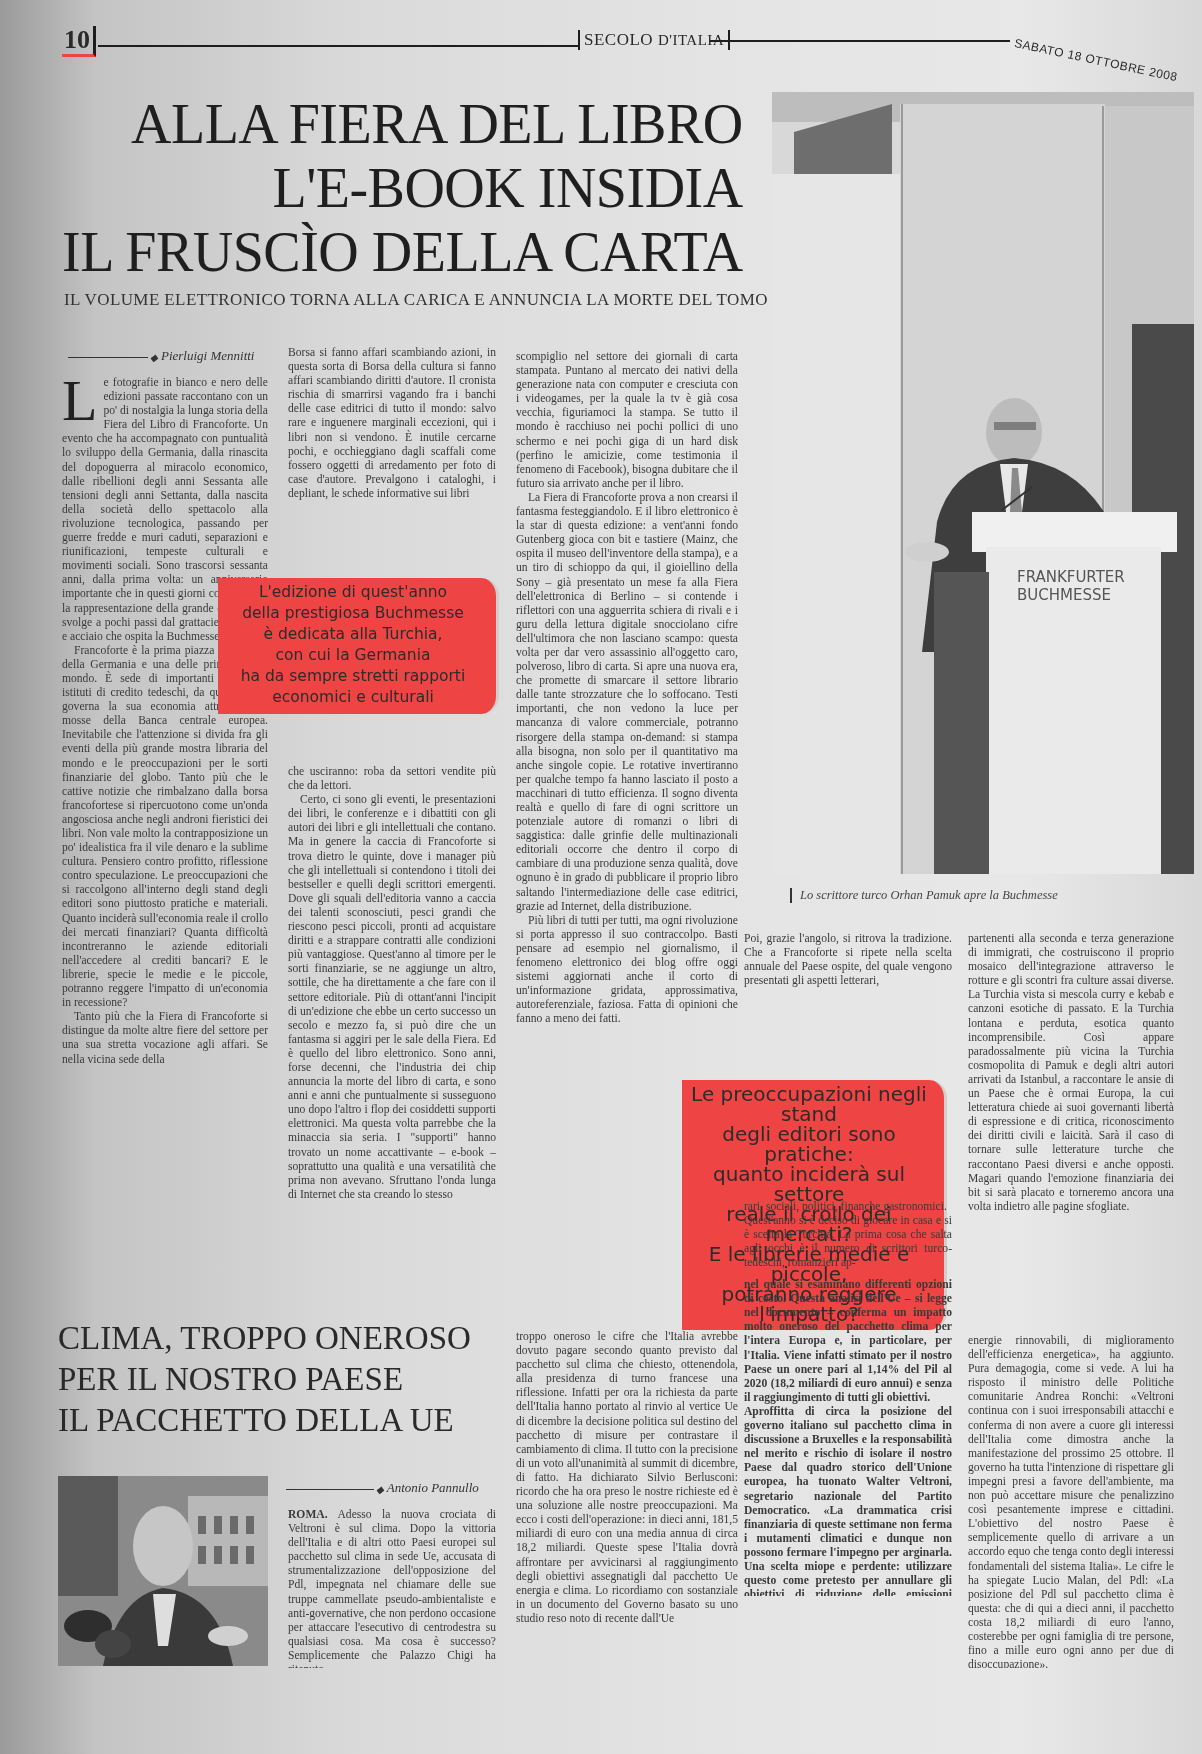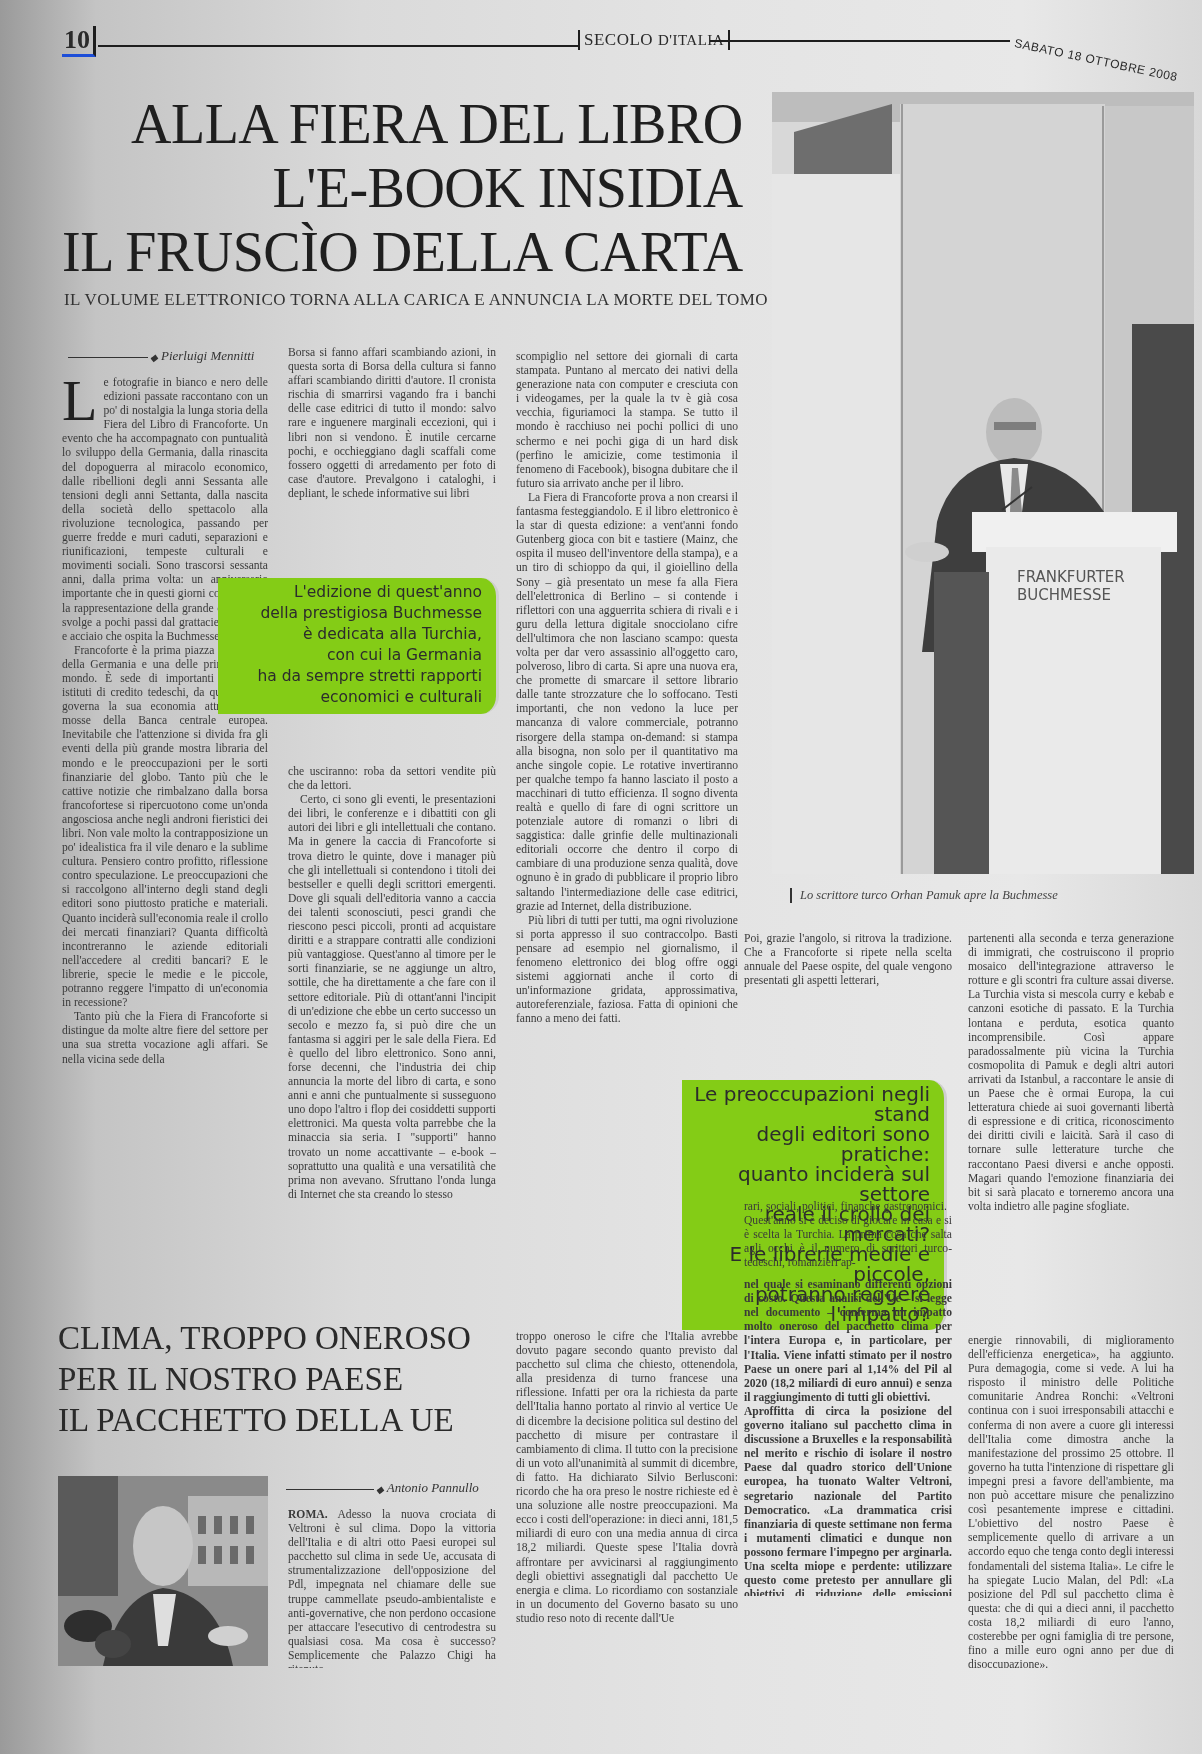--- a/index.html
+++ b/index.html
@@ -3,35 +3,35 @@
 <meta charset="utf-8">
 <style>
   html, body { margin:0; padding:0; }
   body {
     width:1202px; height:1754px; overflow:hidden; position:relative;
     background: linear-gradient(90deg, #9a9a9a 0%, #c4c4c4 8%, #dadada 30%, #e4e4e4 60%, #e8e8e8 85%, #d8d8d8 100%);
     font-family: "Liberation Serif", serif; color:#2a2a2a;
   }
   .abs { position:absolute; }
   .rule { position:absolute; height:2px; background:#1e1e1e; }
-  .pagenum { left:62px; top:26px; font-family:"Liberation Serif", serif; font-size:26px; font-weight:bold; border-right:3px solid #1e1e1e; border-bottom:3px solid #1d4ed8; padding:0 3px 0 2px; line-height:28px; }
+  .pagenum { left:62px; top:26px; font-family:"Liberation Serif", serif; font-size:26px; font-weight:bold; border-right:3px solid #1e1e1e; border-bottom:3px solid #ef4444; padding:0 3px 0 2px; line-height:28px; }
   .masthead { left:578px; top:30px; font-size:17px; letter-spacing:0.5px; border-left:2px solid #1e1e1e; border-right:2px solid #1e1e1e; padding:0 4px; line-height:20px; }
   .masthead small { font-size:15px; }
   .date { left:1016px; top:36px; font-size:12px; font-family:"Liberation Sans", sans-serif; transform:rotate(12deg); transform-origin:left top; letter-spacing:0.5px; }
   .headline { left:62px; top:92px; font-size:56px; line-height:64px; letter-spacing:-0.5px; color:#1f1f1f;text-align:right; }
   .headline div { white-space:nowrap; }
   .subhead { left:64px; top:290px; font-size:17px; letter-spacing:0.4px; color:#333; white-space:nowrap; }
   .byline { font-style:italic; font-size:13px; color:#333; white-space:nowrap; }
   .byline .line { display:inline-block; width:80px; height:1px; background:#333; vertical-align:middle; margin-right:2px; }
   .byline .dia { font-size:10px; vertical-align:middle; }
   .col { position:absolute; font-size:11.6px; line-height:14.1px; text-align:justify; color:#3a3a3a; hyphens:auto; overflow:hidden; }
   .col p { margin:0; text-indent:12px; }
   .col p.first { text-indent:0; }
   .dropcap { float:left; font-size:58px; line-height:46px; margin:2px 6px 0 0; color:#222; }
-  .pull { position:absolute; font-family:"DejaVu Sans", sans-serif; font-size:15.5px; line-height:21px; color:#2c2c2c; text-align:right; background:#84cc16; padding:4px 14px 6px 6px; border-right:3px solid #cfcfcf; border-radius:0 18px 18px 0; }
+  .pull { position:absolute; font-family:"DejaVu Sans", sans-serif; font-size:15.5px; line-height:21px; color:#2c2c2c; text-align:center; background:#ef4444; padding:4px 14px 6px 6px; border-right:3px solid #cfcfcf; border-radius:0 18px 18px 0; }
   .photo { position:absolute; overflow:hidden; }
   .caption { position:absolute; font-style:italic; font-size:12.5px; color:#444; border-left:2px solid #333; padding-left:8px; white-space:nowrap; }
   .headline2 { left:58px; top:1318px; font-size:33px; line-height:41px; color:#2a2a2a; }
   .headline2 div { white-space:nowrap; }
   .smallcaps { font-variant:small-caps; font-weight:bold; }
 </style>
 </head>
 <body>
 
 <div class="abs pagenum">10</div>

